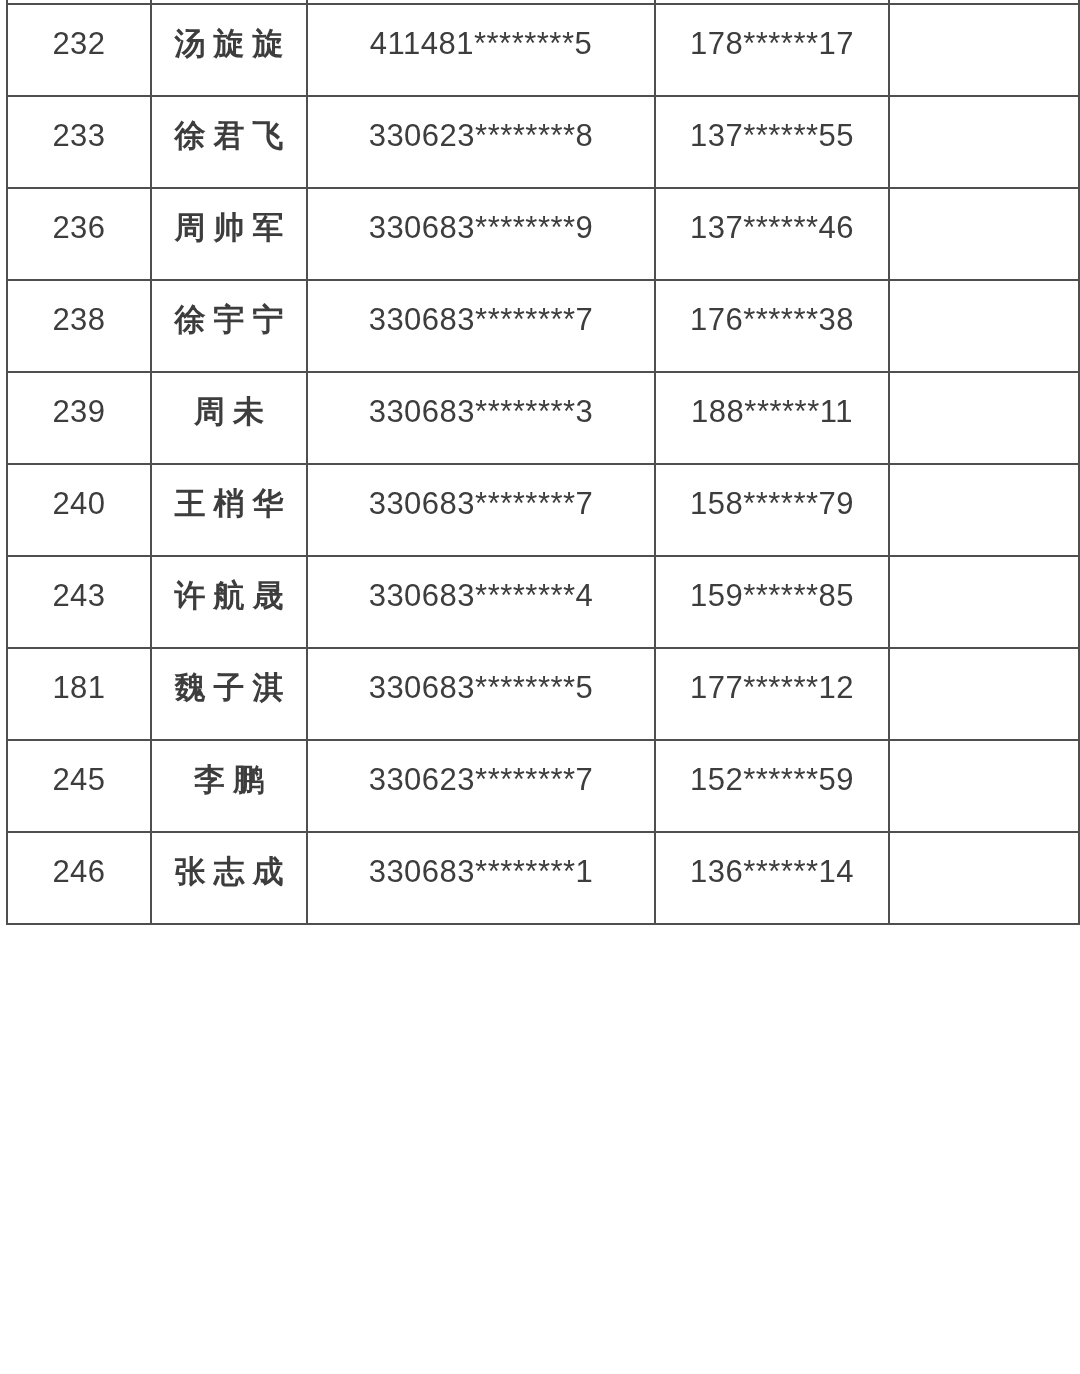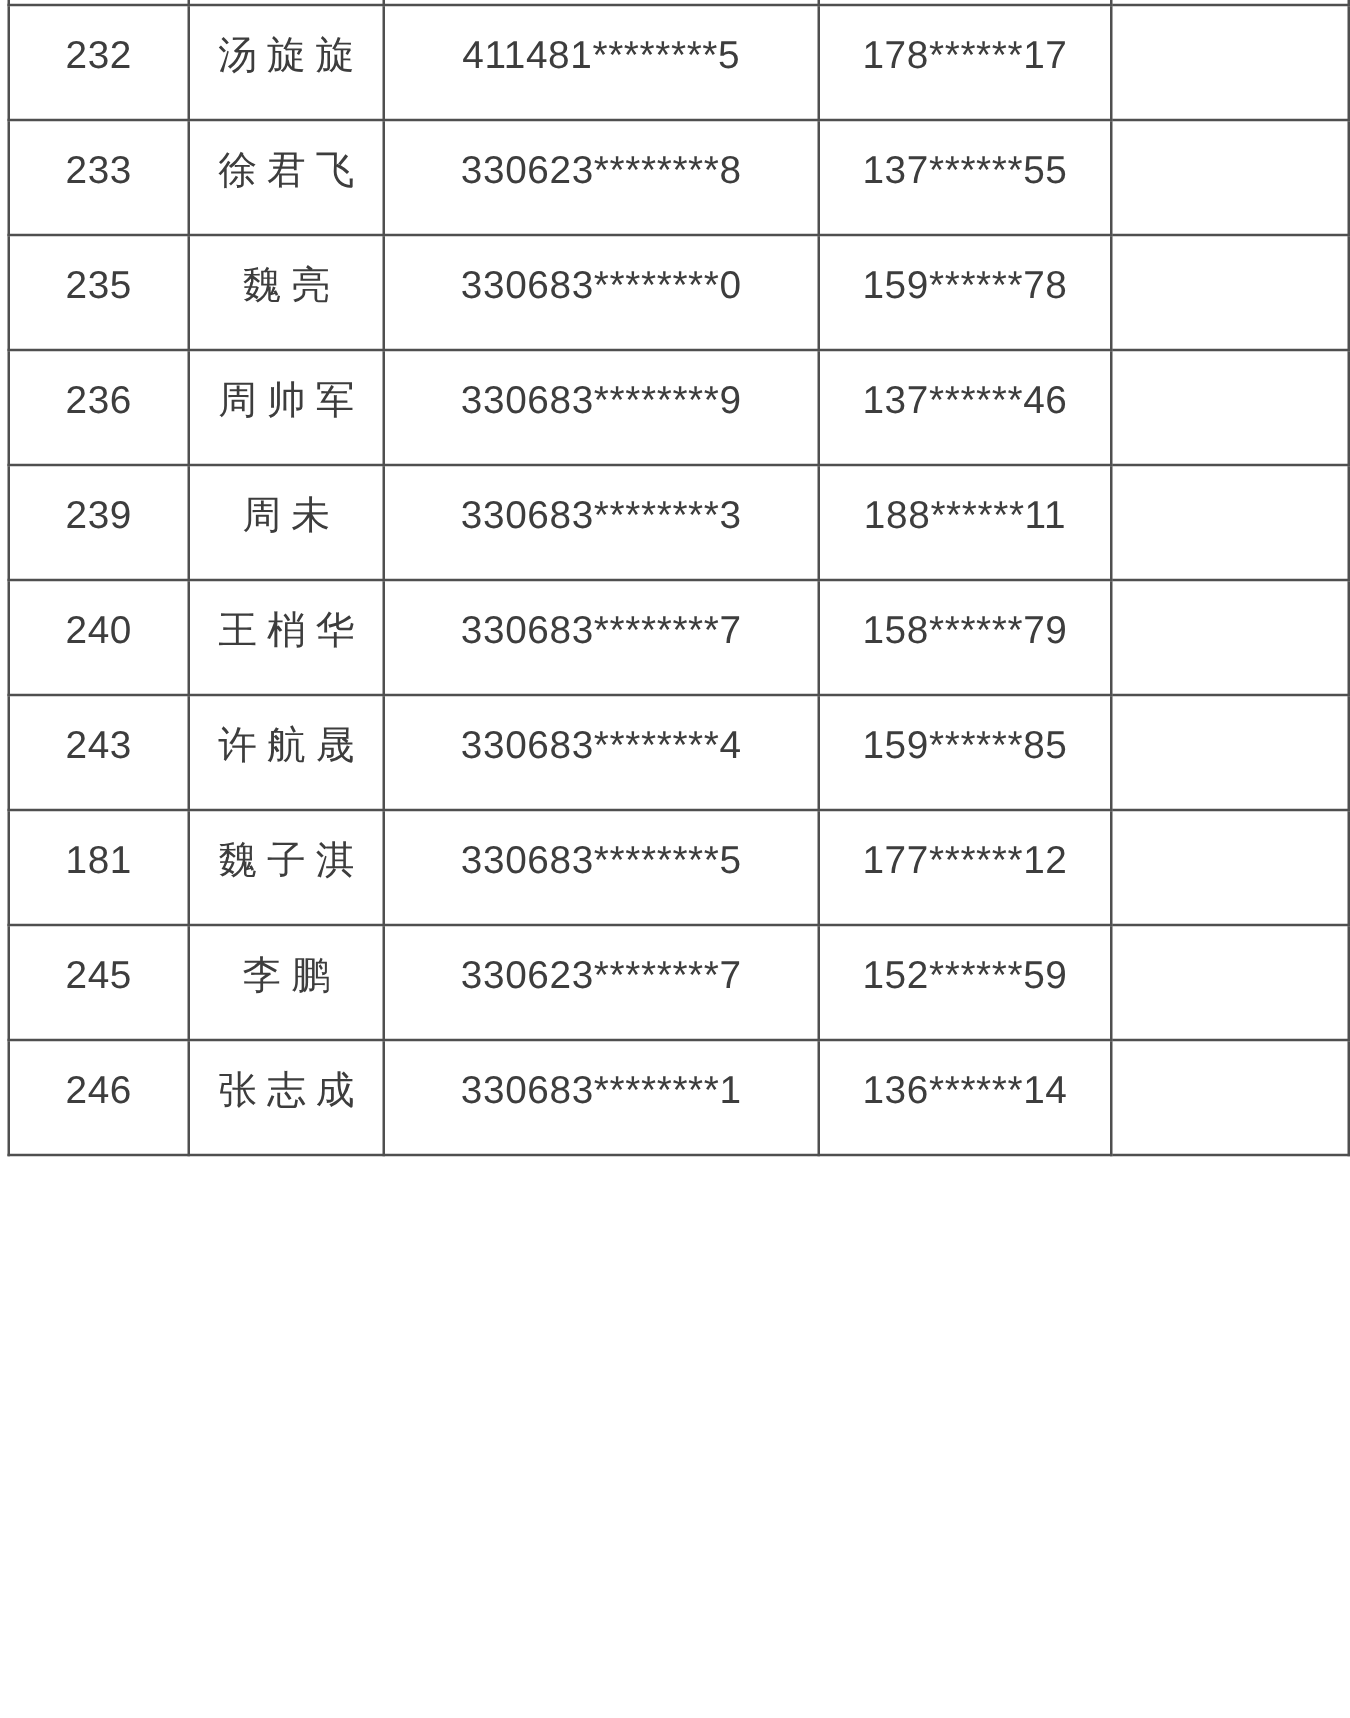--- a/index.html
+++ b/index.html
@@ -47,21 +47,21 @@
   tr.data-row td{
     height:78px;
   }
   td.cell-index,td.cell-id,td.cell-phone{
     font-size:31px;
     letter-spacing:0.5px;
   }
   td.cell-name{
     font-family:"Liberation Serif","DejaVu Serif",serif;
     font-size:31px;
-    font-weight:400;
+    font-weight:700;
     letter-spacing:8px;
     text-indent:8px;
   }
   
   .next-row{
     position:absolute;
     left:6px;
     top:1370px;
     width:1072px;
     height:4px;
@@ -104,31 +104,31 @@
       <td class="cell-note"></td>
     </tr>
         <tr class="data-row">
       <td class="cell-index">233</td>
       <td class="cell-name">徐君飞</td>
       <td class="cell-id">330623********8</td>
       <td class="cell-phone">137******55</td>
       <td class="cell-note"></td>
     </tr>
         <tr class="data-row">
-      <td class="cell-index">235</td>
-      <td class="cell-name">魏亮</td>
-      <td class="cell-id">330683********0</td>
-      <td class="cell-phone">159******78</td>
-      <td class="cell-note"></td>
-    </tr>
-        <tr class="data-row">
       <td class="cell-index">236</td>
       <td class="cell-name">周帅军</td>
       <td class="cell-id">330683********9</td>
       <td class="cell-phone">137******46</td>
+      <td class="cell-note"></td>
+    </tr>
+        <tr class="data-row">
+      <td class="cell-index">238</td>
+      <td class="cell-name">徐宇宁</td>
+      <td class="cell-id">330683********7</td>
+      <td class="cell-phone">176******38</td>
       <td class="cell-note"></td>
     </tr>
         <tr class="data-row">
       <td class="cell-index">239</td>
       <td class="cell-name">周未</td>
       <td class="cell-id">330683********3</td>
       <td class="cell-phone">188******11</td>
       <td class="cell-note"></td>
     </tr>
         <tr class="data-row">

